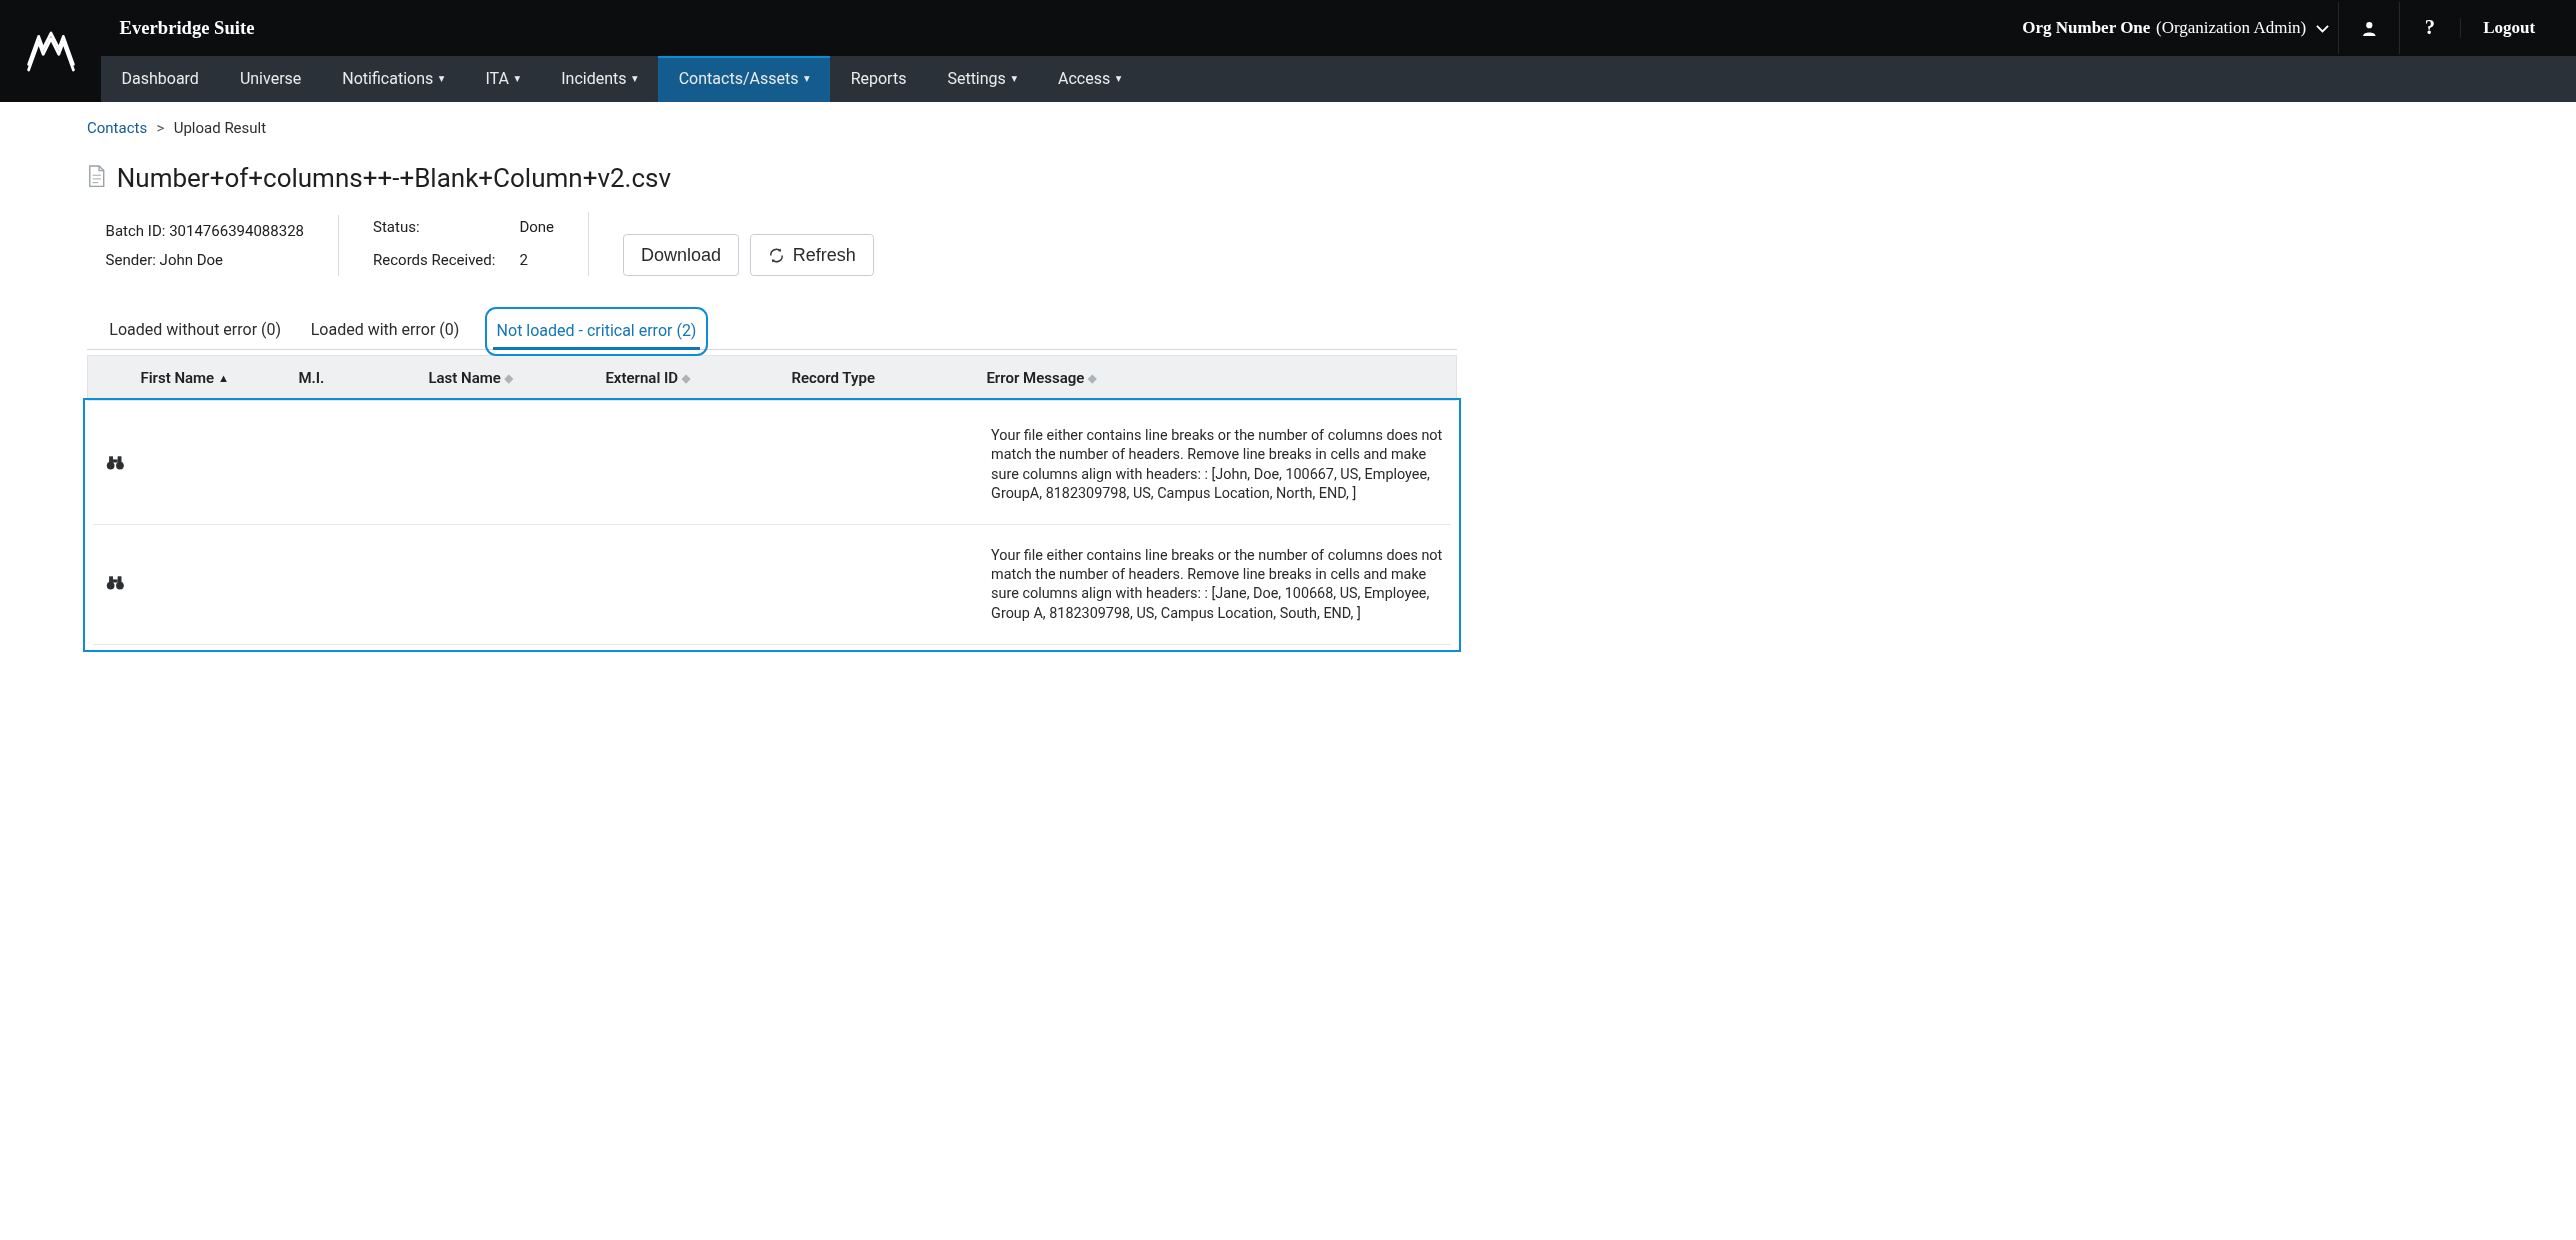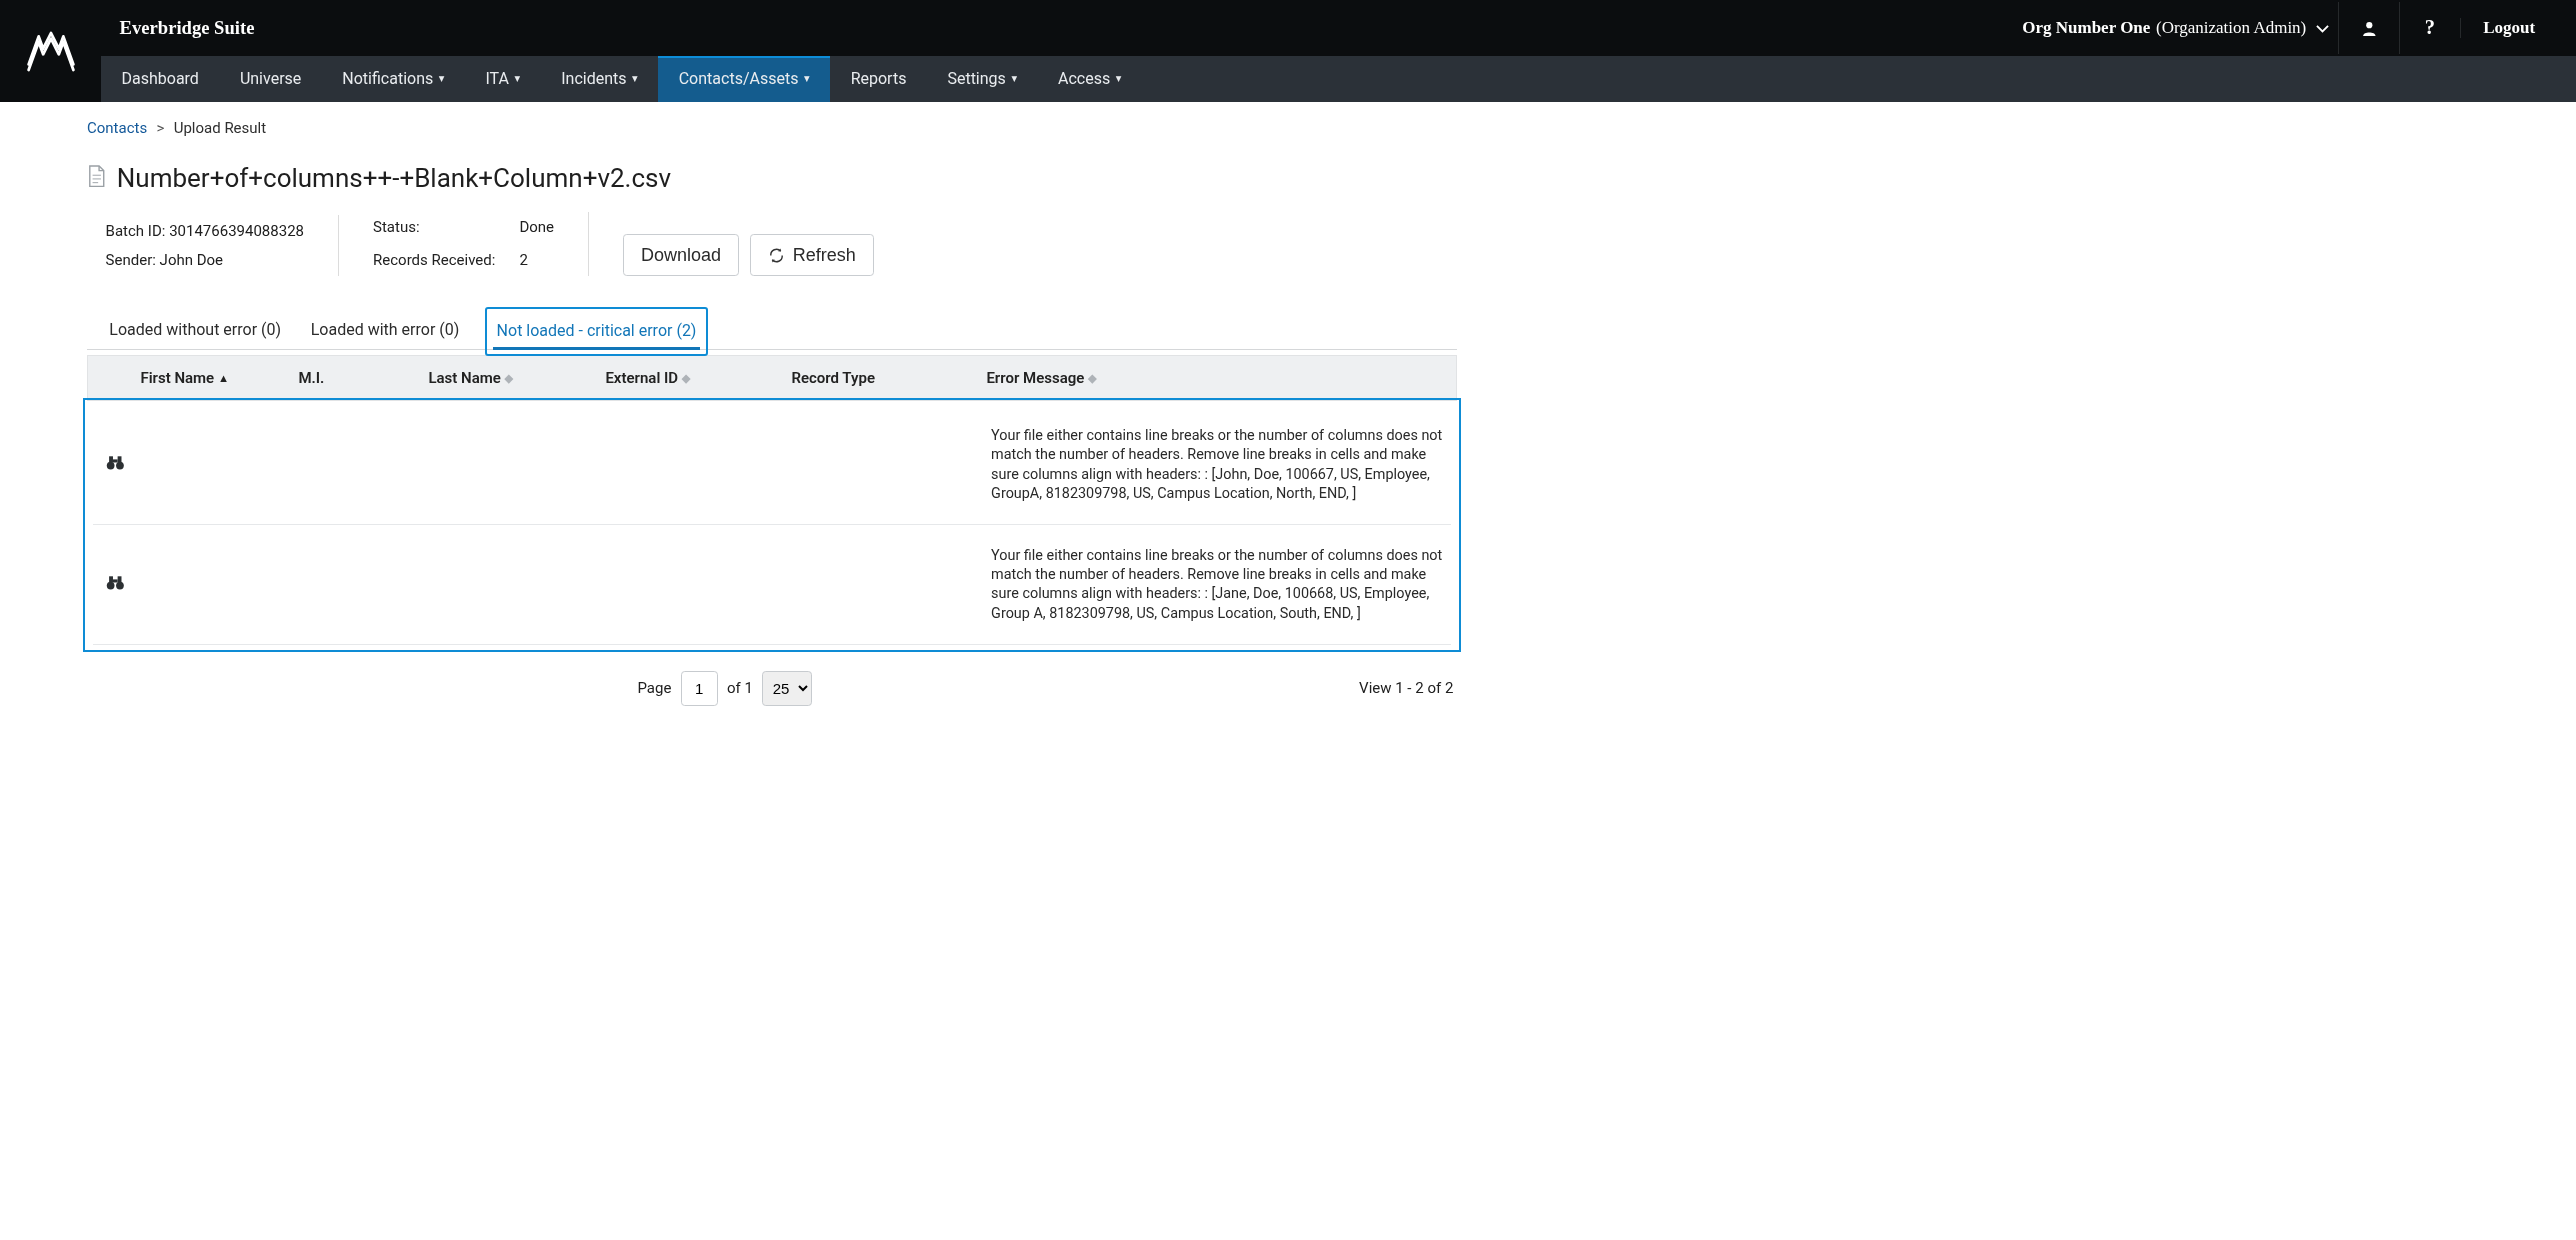--- a/index.html
+++ b/index.html
@@ -116,21 +116,21 @@
       color:#2c2c2c;
       cursor:pointer;
       position:relative;
     }
     .tab.active { color: #1276b8; }
     .tab.active::after{
       content:"";
       position:absolute; left:0; right:0; bottom:-0.9px; height:2.8px; background:#1276b8;
     }
     .tab-highlight-box {
-      border:2.8px solid #0e8cd5; padding: 3.7px 5.6px; border-radius:3px;
+      border:2.8px solid #0e8cd5; padding: 3.7px 5.6px; border-radius:11px;
       margin-bottom:-7.4px; margin-top:-5.6px;
     }
 
     
     .table-wrap { margin-top: 5.6px; }
     .thead {
       background:#eef0f2;
       border:0.9px solid #e1e3e5;
       display:grid;
       grid-template-columns: 45px 158px 130px 177px 186px 195px 1fr;
@@ -368,25 +368,14 @@
             <div></div>
             <div></div>
             <div></div>
             <div></div>
         <div class="err-cell">Your file either contains line breaks or the number of columns does not match the number of headers. Remove line breaks in cells and make sure columns align with headers: : [Jane, Doe, 100668, US, Employee, Group A, 8182309798, US, Campus Location, South, END, ]</div>
       </div>
     </div>
     </div>
   </div>
 
-  <div class="pager">
-    <div class="pager-center">
-      <span>Page</span>
-      <input type="text" value="1" style="">
-      <span>of 1</span>
-      <select>
-        <option>25</option>
-      </select>
-    </div>
-    <div class="pager-right">View 1 - 2 of 2</div>
-  </div>
 </div>
 
 
 </body></html>

